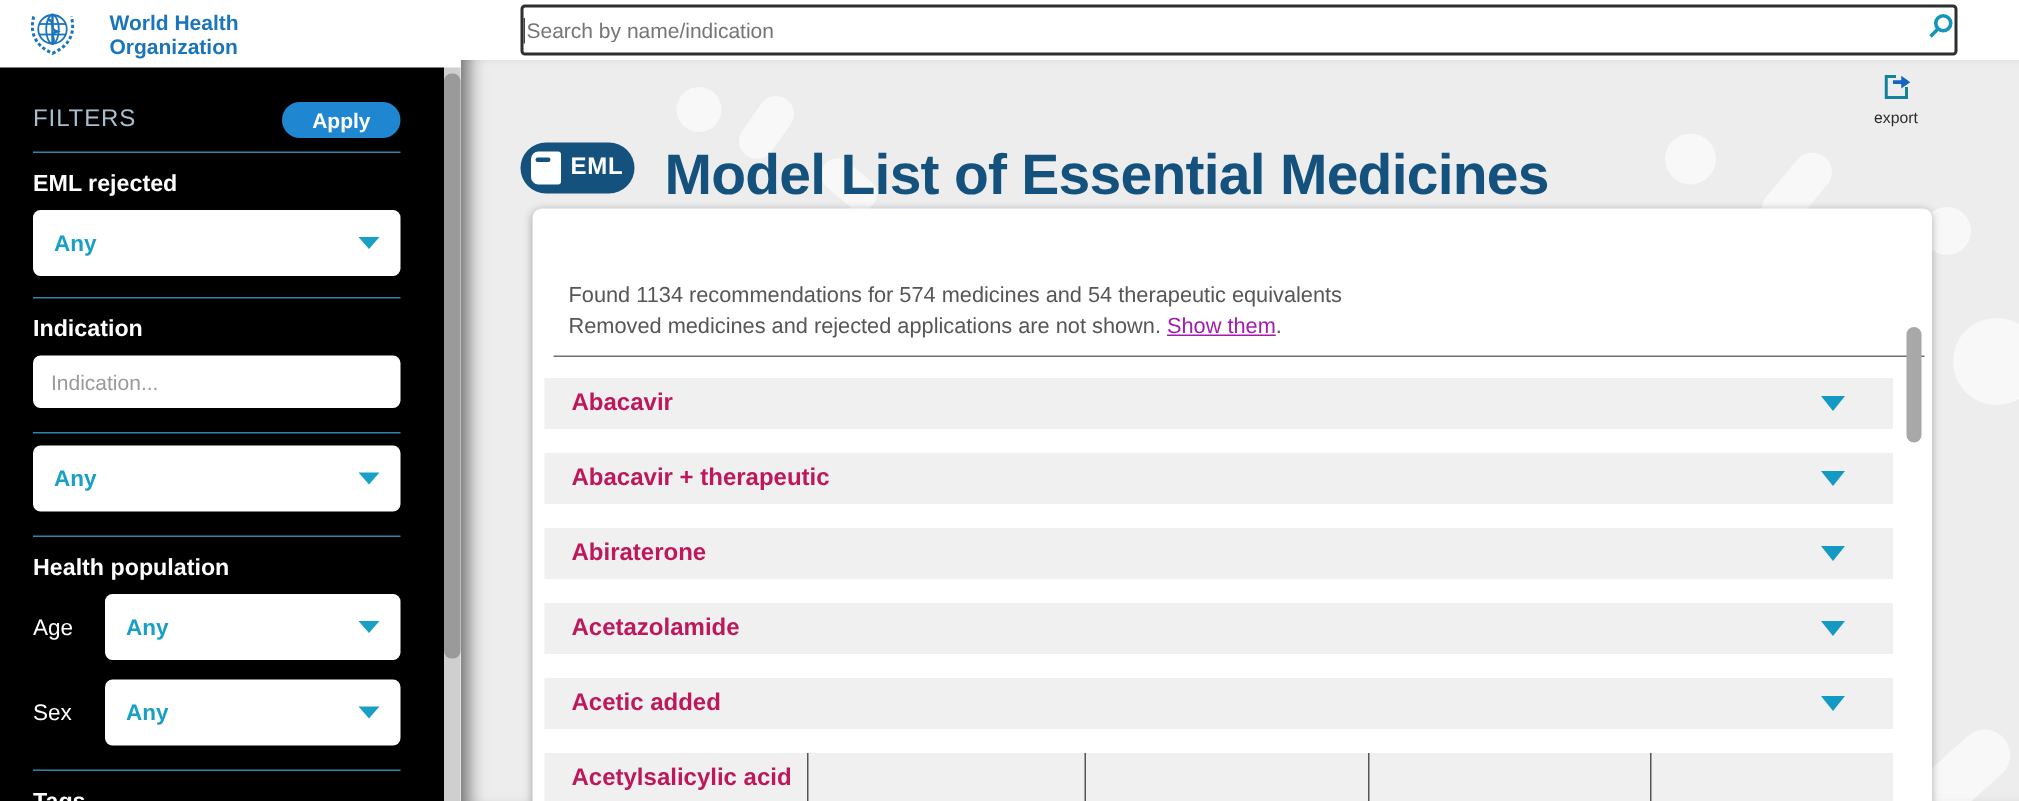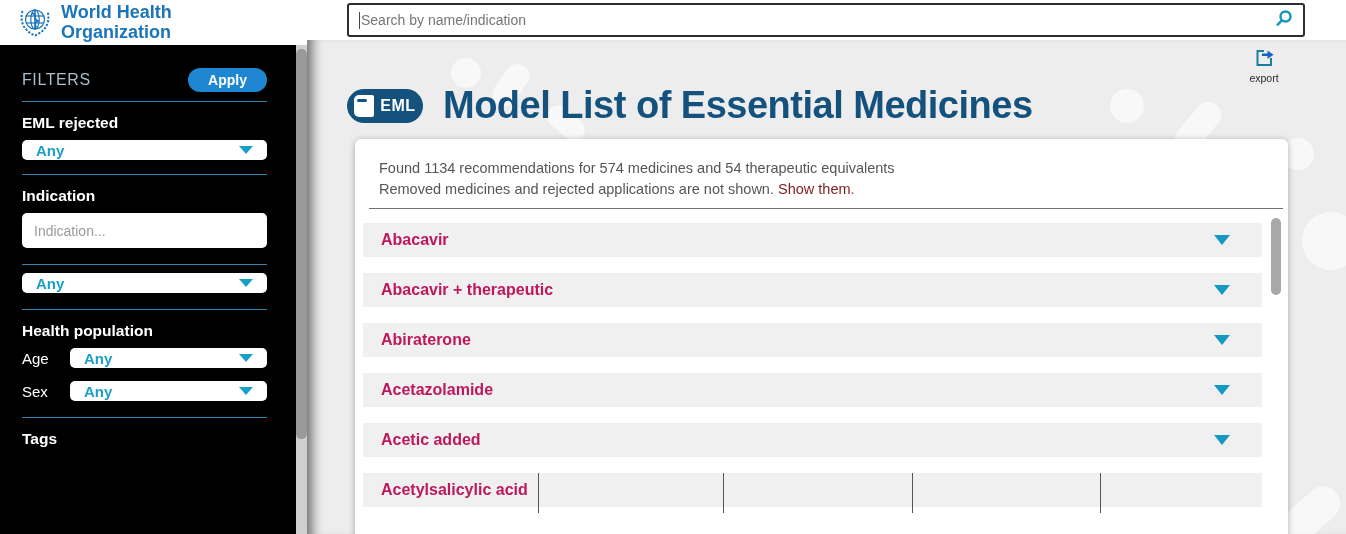--- a/index.html
+++ b/index.html
@@ -3,25 +3,25 @@
 <meta charset="utf-8">
 <style>
   html,body{margin:0;padding:0;}
   body{
     width:1346px;height:534px;position:relative;overflow:hidden;
     background:#ffffff;font-family:"Liberation Sans",sans-serif;
   }
   
   .topbar{position:absolute;top:0;left:0;width:1346px;height:40px;background:#fff;z-index:30;}
   .logo{position:absolute;left:16px;top:2px;display:flex;align-items:center;}
-  .logo-text{margin-left:7px;color:#1b75bb;font-weight:bold;font-size:18px;line-height:1.1;}
+  .logo-text{margin-left:19px;color:#1b75bb;font-weight:bold;font-size:14px;line-height:1.1;}
   .searchbox{
     position:absolute;left:347px;top:3px;width:958px;height:34px;box-sizing:border-box;
     border:2px solid #2e2e2e;border-radius:3px;background:#fff;
-    display:flex;align-items:center;padding:0 10px;
+    display:flex;align-items:center;padding:0 0;
   }
   .searchbox input{
     flex:1;border:none;outline:none;font-size:14px;color:#333;
     font-family:"Liberation Sans",sans-serif;background:transparent;padding:0;
   }
   .searchbox input::placeholder{color:#757575;}
   .text-caret{width:1px;height:17px;background:#444;margin-right:1px;}
   
   .sidebar{
     position:absolute;top:45px;left:0;width:296px;height:489px;background:#000000;z-index:20;
@@ -29,21 +29,21 @@
   }
   .filters-head{display:flex;justify-content:space-between;align-items:center;margin-top:23px;}
   .filters-title{color:#a9bfce;font-size:16px;letter-spacing:0.6px;}
   .apply-btn{
     background:#1f86d2;color:#fff;font-weight:bold;font-size:14px;border:none;cursor:pointer;
     border-radius:13px;padding:4px 20px;font-family:"Liberation Sans",sans-serif;
   }
   .sdivider{border:none;border-top:1px solid #2e85ad;margin:9px 0 0 0;}
   .flabel{color:#fff;font-weight:bold;font-size:15.5px;margin-top:12px;}
   .sel{
-    background:#fff;border-radius:5px;height:20px;margin-top:8px;box-sizing:border-box;
+    background:#fff;border-radius:5px;height:44px;margin-top:8px;box-sizing:border-box;
     display:flex;align-items:center;justify-content:space-between;padding:0 14px;cursor:pointer;
   }
   .sel .val{color:#18a0c6;font-weight:bold;font-size:15px;}
   .caret-dn{width:0;height:0;border-left:7px solid transparent;border-right:7px solid transparent;border-top:8px solid #18a0c6;}
   .text-input{
     width:100%;height:35px;margin-top:8px;border-radius:5px;border:none;box-sizing:border-box;
     padding:0 12px;font-size:14px;color:#333;font-family:"Liberation Sans",sans-serif;outline:none;
   }
   .text-input::placeholder{color:#9a9a9a;}
   .pop-row{display:flex;align-items:center;margin-top:8px;}
@@ -68,22 +68,22 @@
   .badge-book{width:20px;height:22px;background:#fff;border-radius:5px 2px 2px 5px;position:relative;}
   .badge-book::after{content:"";position:absolute;left:3px;top:4px;width:10px;height:3px;background:#14527d;border-radius:2px;}
   .badge-text{color:#fff;font-weight:bold;font-size:16px;letter-spacing:0.5px;}
   .page-title{color:#14527d;font-weight:bold;font-size:38px;margin-left:20px;letter-spacing:-0.5px;white-space:nowrap;}
   .export{position:absolute;right:56px;top:6px;width:52px;text-align:center;z-index:2;cursor:pointer;}
   .export-label{font-size:10.5px;color:#2b2b2b;display:block;margin-top:-2px;}
   .card{
     position:absolute;left:48px;top:99px;width:933px;height:435px;background:#fff;
     border-radius:6px;box-shadow:0 1px 6px rgba(0,0,0,0.3);z-index:1;
   }
-  .summary{padding:19px 24px 0 24px;font-size:14.5px;color:#565656;line-height:1.42;}
-  .summary a{color:#7f1d1d;cursor:pointer;}
+  .summary{padding:19px 24px 0 24px;font-size:14.5px;color:#565656;line-height:1.42;margin-top:29px;}
+  .summary a{color:#a21caf;text-decoration:underline;cursor:pointer;}
   .card-divider{border:none;border-top:1px solid #6f6f6f;margin:9px 5px 0 14px;}
   .med-row{
     margin:16px 26px 0 8px;height:34px;background:#f0f0f0;
     display:flex;align-items:center;padding:0 32px 0 18px;box-sizing:border-box;cursor:pointer;
   }
   .med-row:first-of-type{margin-top:14px;}
   .med-name{color:#be185d;font-weight:bold;font-size:16px;}
   .med-caret{width:0;height:0;border-left:8px solid transparent;border-right:8px solid transparent;border-top:10px solid #1499c2;margin-left:auto;}
   .med-row.partial{position:relative;}
   .vsep{position:absolute;top:0;bottom:-6px;width:1px;background:#555;}
@@ -185,21 +185,21 @@
   <div class="wm wm-cap" style="left:878px;top:58px;width:26px;height:58px;transform:rotate(40deg);"></div>
   <div class="wm wm-circle" style="left:975px;top:98px;width:32px;height:32px;"></div>
   <div class="wm wm-circle" style="left:995px;top:172px;width:58px;height:58px;"></div>
   <div class="wm wm-cap" style="left:985px;top:440px;width:34px;height:72px;transform:rotate(48deg);"></div>
 
   <div class="title-row">
     <div class="eml-badge">
       <span class="badge-book"></span>
       <span class="badge-text">EML</span>
     </div>
-    <h1 class="page-title" style="margin-top:0;margin-bottom:0;">Model List of Essential Medicines</h1>
+    <h1 class="page-title" style="margin-top:12px;margin-bottom:0;">Model List of Essential Medicines</h1>
   </div>
 
   <div class="export">
     <span>
       <svg width="24" height="24" viewBox="0 0 24 24">
         <path d="M12 5 H5.5 V19 H19 V12" fill="none" stroke="#16809f" stroke-width="2"></path>
         <path d="M10 7.5 H15.5 V4.5 L21.5 8.75 L15.5 13 V10 H10 Z" fill="#1565c0"></path>
       </svg>
     </span>
     <span class="export-label">export</span>

